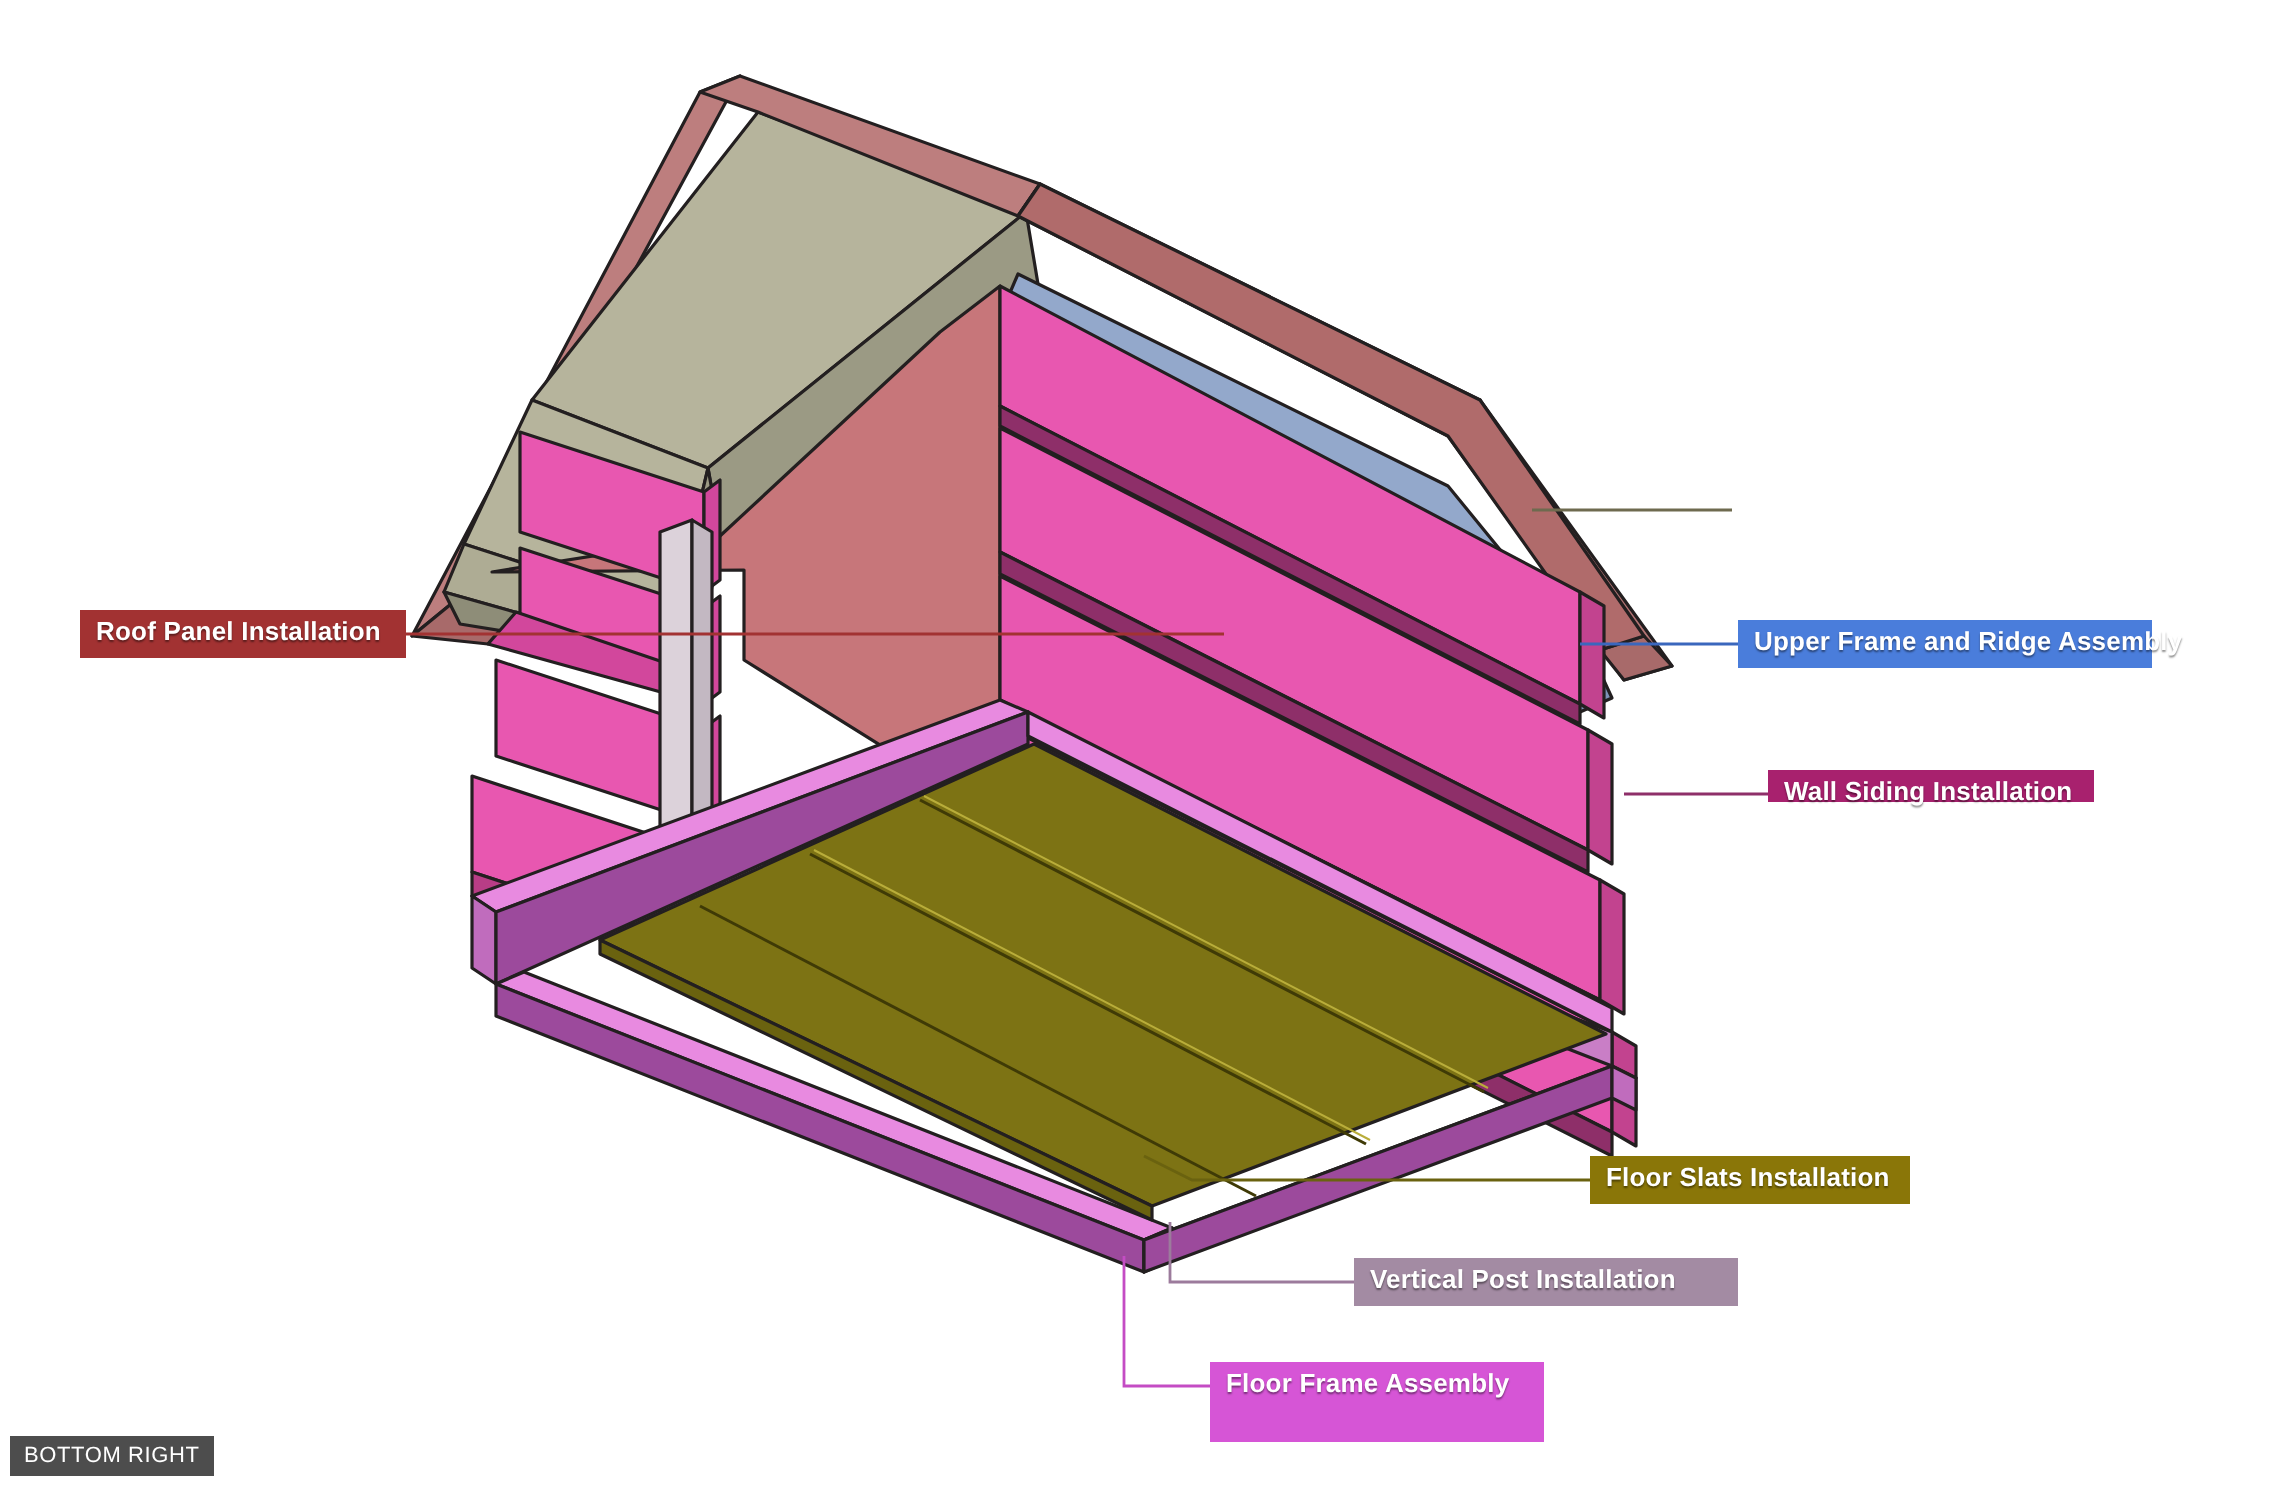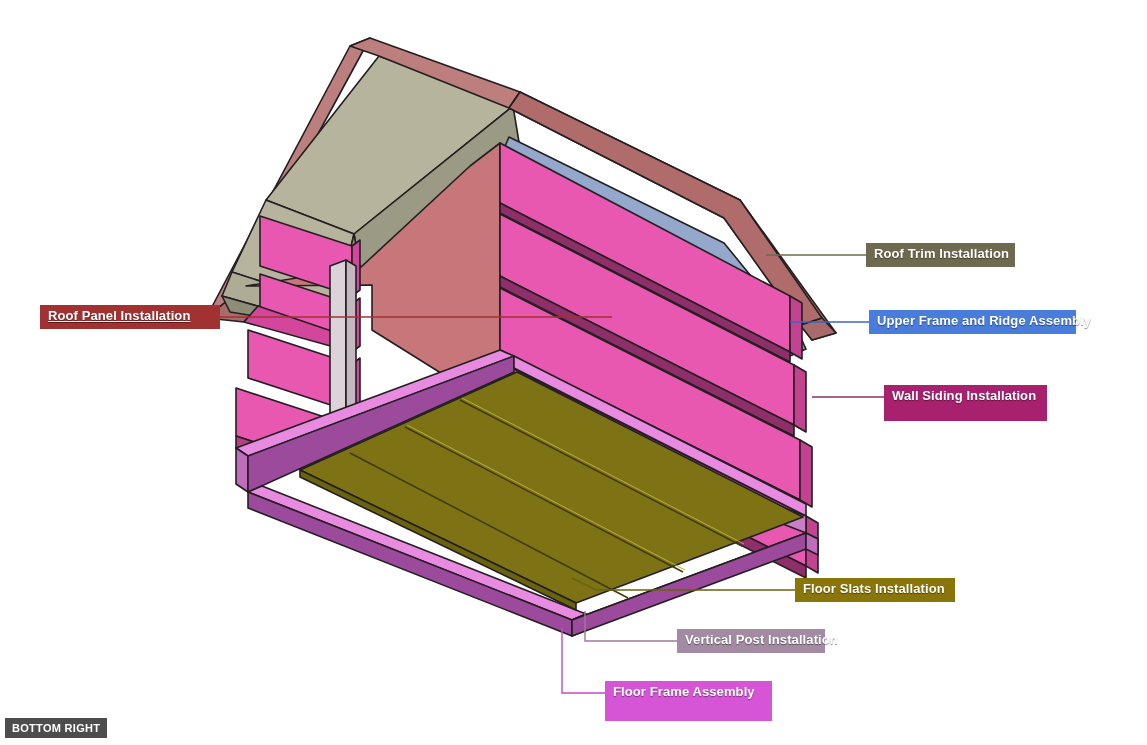--- a/index.html
+++ b/index.html
@@ -42,21 +42,21 @@
     text-shadow: 0 1px 1px rgba(0,0,0,.45);
     box-sizing: border-box;
   }
   .viewbadge {
     position: absolute;
     left: 5px;
     top: 718px;
     background: #4d4d4d;
     color: #ffffff;
     font-family: "Liberation Sans", sans-serif;
-    font-weight: bold;
+    font-weight: normal;
     font-size: 11px;
     line-height: 12px;
     padding: 4px 7px 4px 7px;
     letter-spacing: .3px;
   }
 </style>
 </head>
 <body>
 
 <div id="stage">
@@ -180,20 +180,19 @@
         <path d="M866,255 L766,255" stroke="#6e6a4f"></path>
         <path d="M869,322 L790,322" stroke="#3a67bd"></path>
         <path d="M884,397 L812,397" stroke="#8e2f69"></path>
         <path d="M795,590 L596,590 L572,578" stroke="#6a620f"></path>
         <path d="M677,641 L585,641 L585,611" stroke="#9c7b9c"></path>
         <path d="M605,693 L562,693 L562,628" stroke="#c44cc4"></path>
       </g>
   </svg>
 
   <div class="viewbadge">BOTTOM RIGHT</div>
-<div class="callout" style="left: 40px; top: 305px; width: 180px; height: 24px; background: rgb(162, 50, 50); text-decoration: underline;">Roof Panel Installation</div>
-    <div class="callout" style="left: 866px; top: 243px; width: 149px; height: 24px; background: rgb(110, 106, 79);">Roof Trim Installation</div>
+<div class="callout" style="left: 40px; top: 305px; width: 163px; height: 24px; background: rgb(162, 50, 50);">Roof Panel Installation</div>
     <div class="callout" style="left: 869px; top: 310px; width: 207px; height: 24px; background: rgb(74, 125, 219);">Upper Frame and Ridge Assembly</div>
-    <div class="callout" style="left: 884px; top: 385px; width: 163px; height: 36px; background: rgb(168, 33, 110);">Wall Siding Installation</div>
+    <div class="callout" style="left: 884px; top: 385px; width: 163px; height: 16px; background: rgb(168, 33, 110);">Wall Siding Installation</div>
     <div class="callout" style="left: 795px; top: 578px; width: 160px; height: 24px; background: rgb(138, 118, 8);">Floor Slats Installation</div>
-    <div class="callout" style="left: 677px; top: 629px; width: 148px; height: 24px; background: rgb(163, 139, 163);">Vertical Post Installation</div>
+    <div class="callout" style="left: 677px; top: 629px; width: 192px; height: 24px; background: rgb(163, 139, 163);">Vertical Post Installation</div>
     <div class="callout" style="left: 605px; top: 681px; width: 167px; height: 40px; background: rgb(214, 85, 214);">Floor Frame Assembly</div>
   </div>
 
 </body></html>

